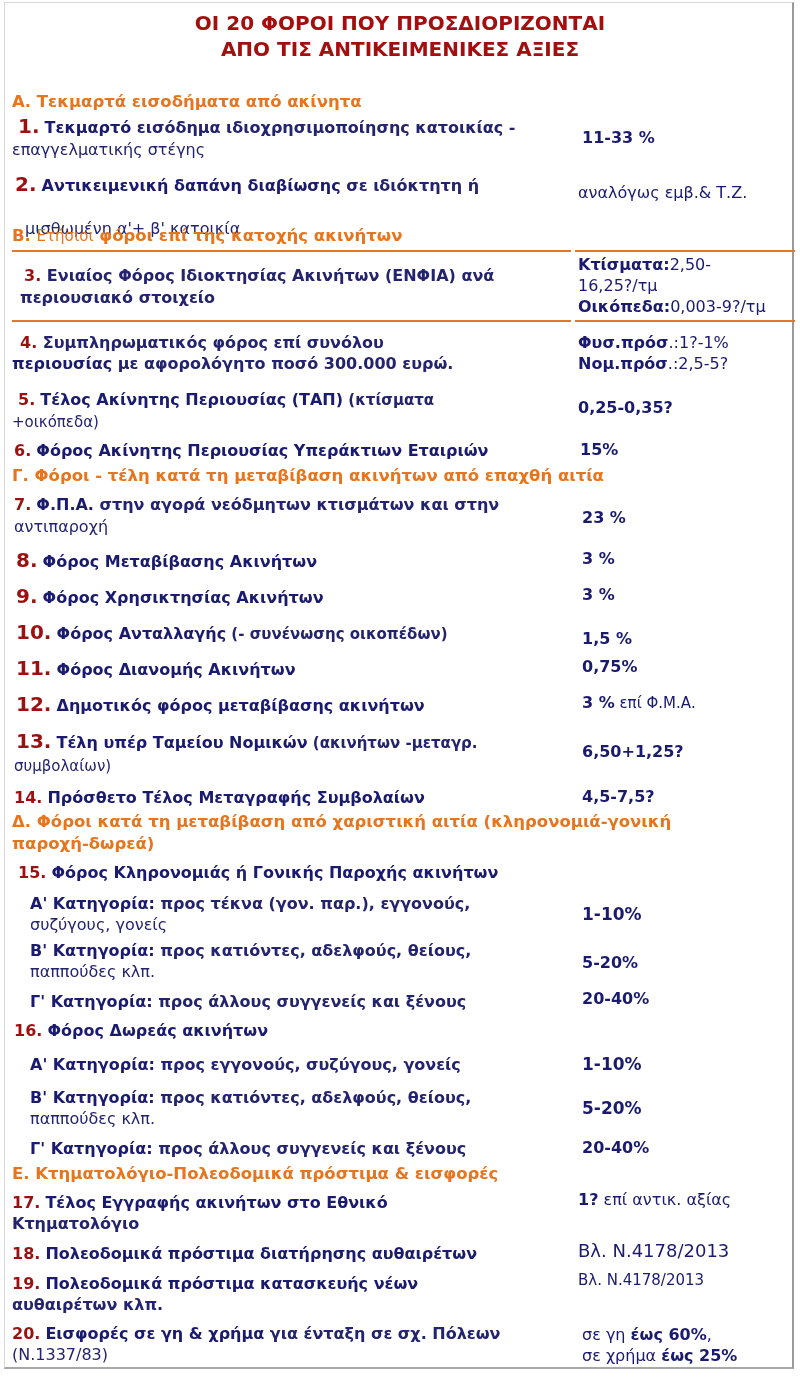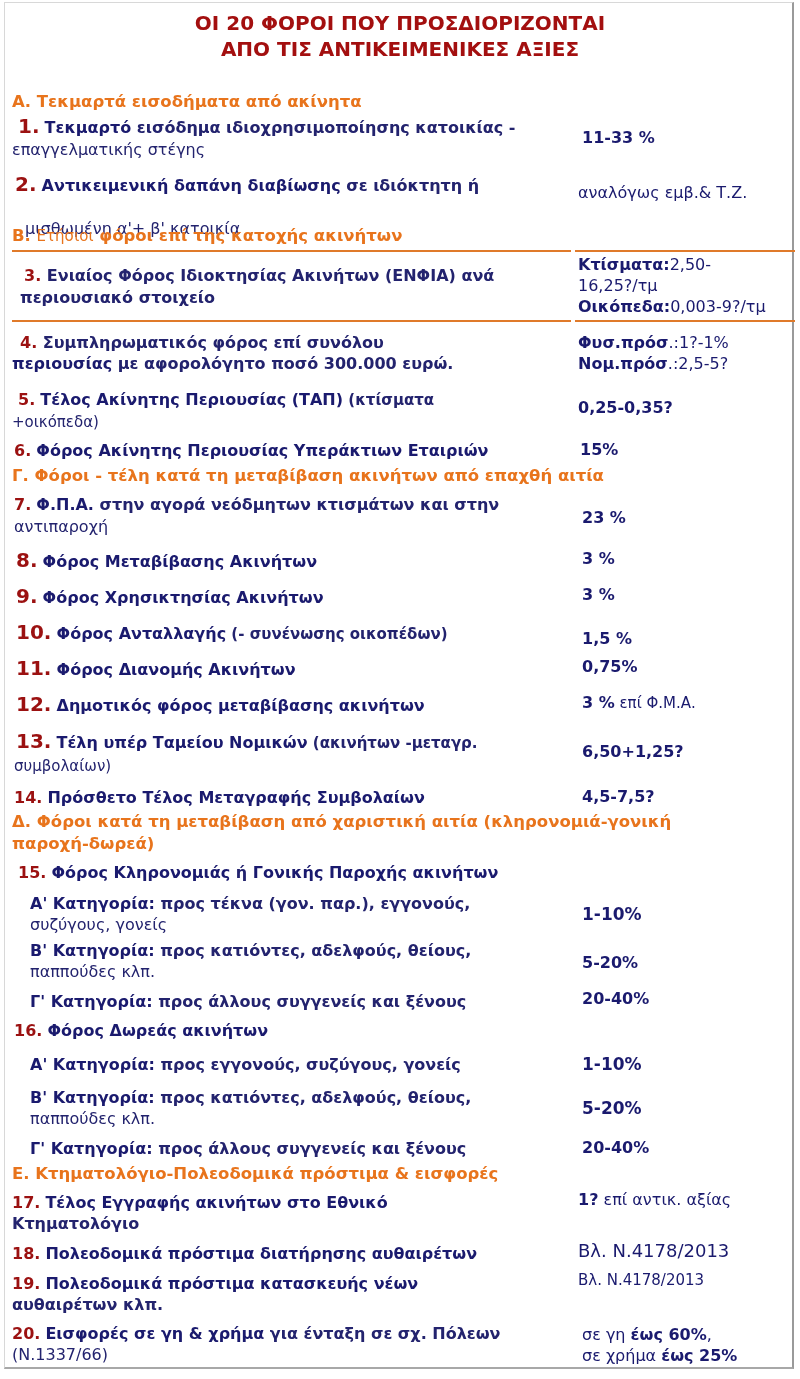--- a/index.html
+++ b/index.html
@@ -216,17 +216,17 @@
   <span class="num">19.</span>
   <span class="b">Πολεοδομικά πρόστιμα κατασκευής νέων</span>
 </div>
 <div class="abs txt b" style="left:12px; top:1294px;">αυθαιρέτων κλπ.</div>
 <div class="abs val" style="left:578px; top:1271px; font-size:15px;">Βλ. Ν.4178/2013</div>
 
 <div class="abs txt" style="left:12px; top:1323px;">
   <span class="num">20.</span>
   <span class="b">Εισφορές σε γη &amp; χρήμα</span><span class="n"> για ένταξη σε σχ. Πόλεων</span>
 </div>
-<div class="abs txt" style="left:12px; top:1344px;">(Ν.1337/66)</div>
+<div class="abs txt" style="left:12px; top:1344px;">(Ν.1337/83)</div>
 <div class="abs val" style="left:582px; top:1324px; line-height:21px;">
   <div><span>σε γη </span><span class="b">έως 60%</span><span>,</span></div>
   <div><span>σε χρήμα </span><span class="b">έως 25%</span></div>
 </div>
 
 </body></html>

